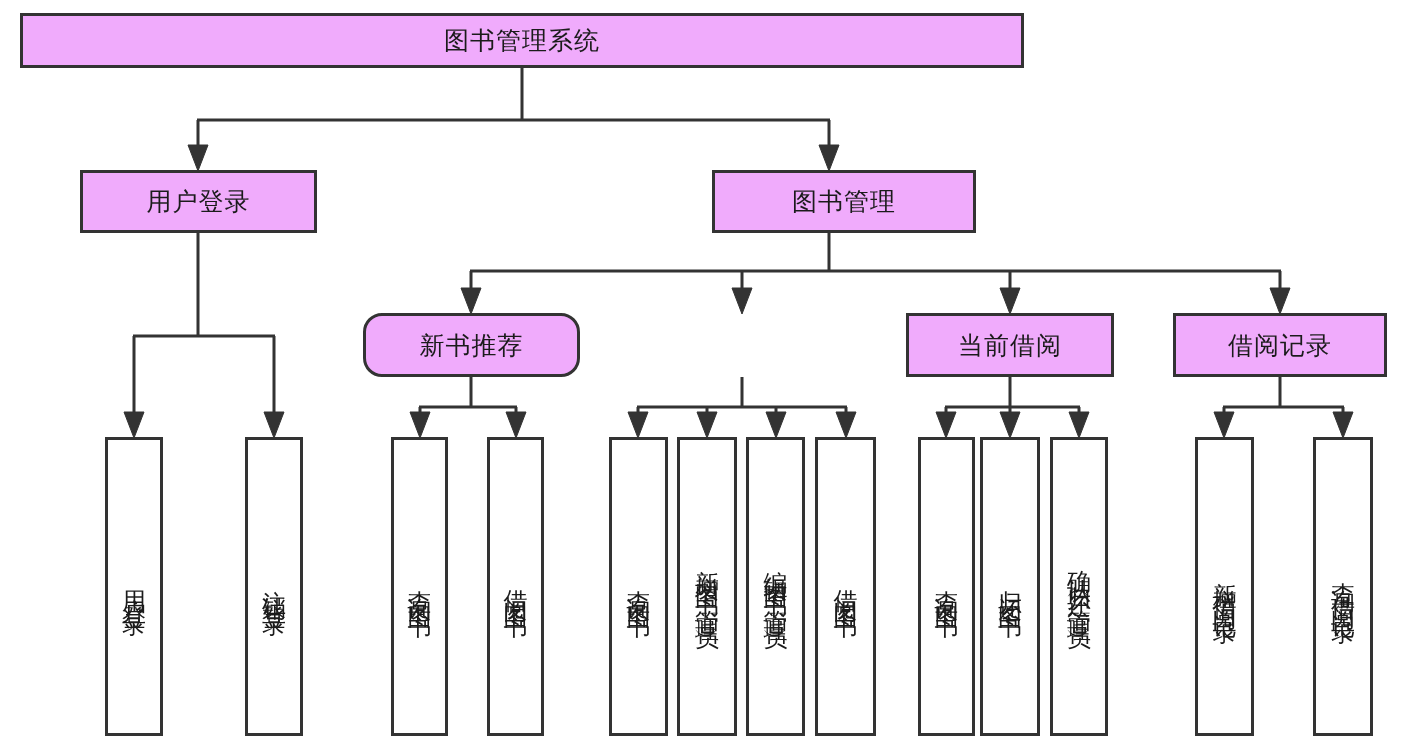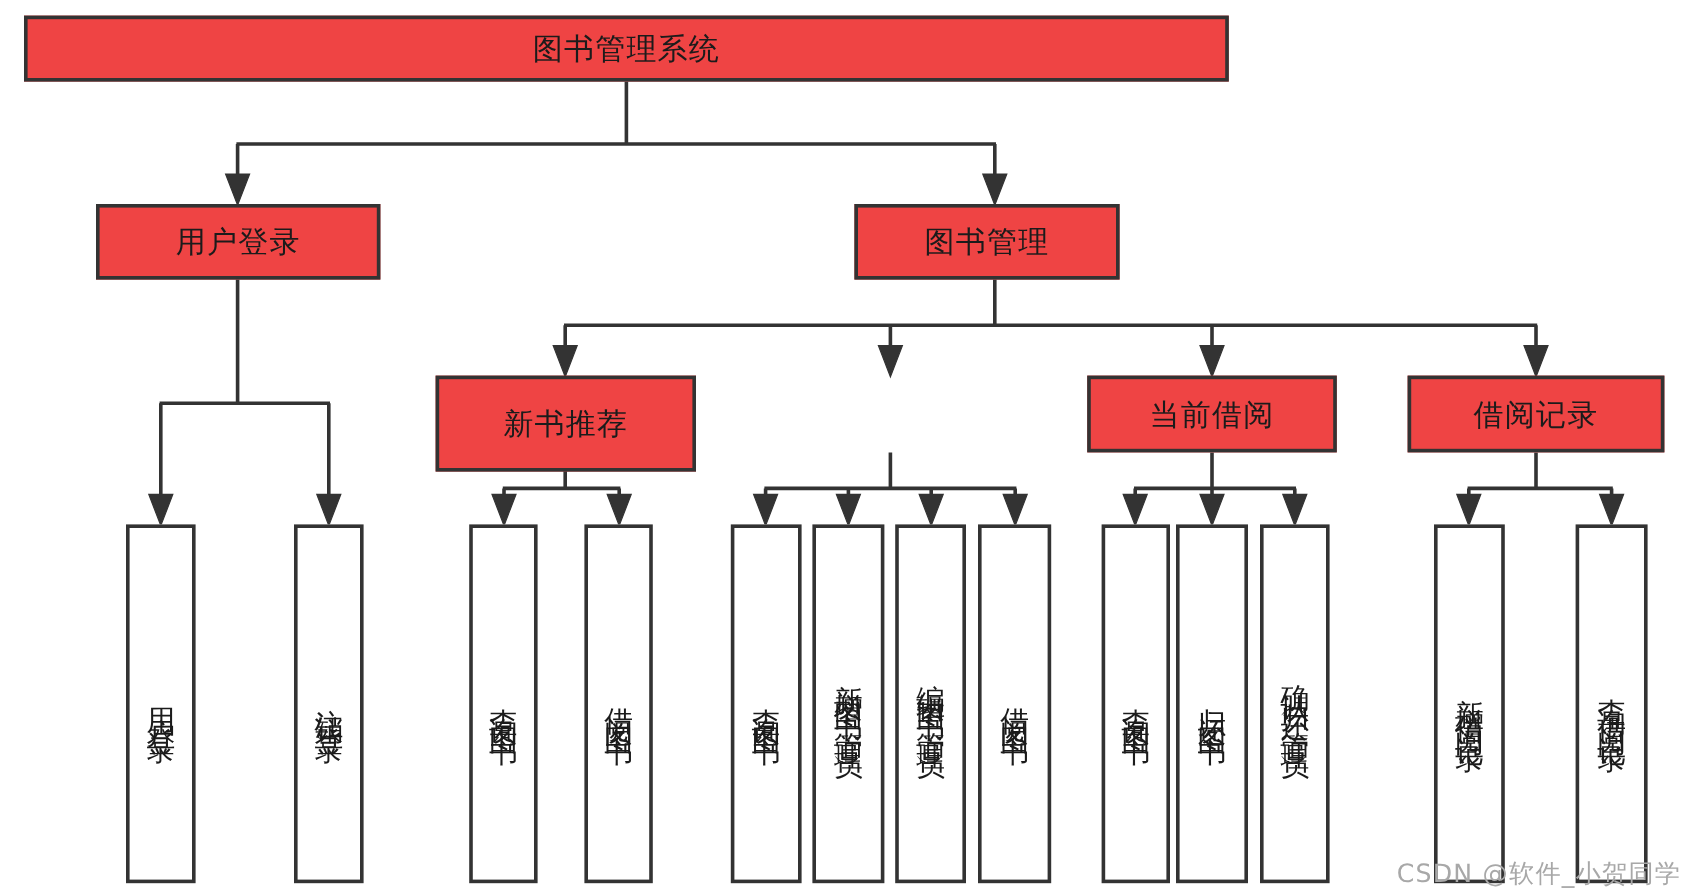--- a/index.html
+++ b/index.html
@@ -9,21 +9,21 @@
     background:#ffffff;
     font-family:"DejaVu Sans","Liberation Sans",sans-serif;
     color:var(--text,#1b1b1b);
     overflow:hidden;
   }
   #wires{position:absolute;left:0;top:0;z-index:1;}
   .hbox{
     position:absolute;
     box-sizing:border-box;
     border:3px solid var(--line,#333);
-    background:#ef4444;
+    background:#f0abfc;
     display:flex;align-items:center;justify-content:center;
     font-size:25px;
     letter-spacing:1px;
     z-index:2;
     font-family:Liberation Serif, serif;
   }
   .vbox{
     position:absolute;
     box-sizing:border-box;
     border:3px solid var(--line,#333);
@@ -89,25 +89,25 @@
     </g>
   </svg>
 
   <div class="hbox" style="left:20px;top:13px;width:1004px;height:55px;">
     <span>图书管理系统</span>
   </div>
 
   <div class="hbox" style="left:80px;top:170px;width:237px;height:63px;">
     <span>用户登录</span>
   </div>
-  <div class="hbox" style="left:712px;top:170px;width:221px;height:63px;">
+  <div class="hbox" style="left:712px;top:170px;width:264px;height:63px;">
     <span>图书管理</span>
   </div>
 
-  <div class="hbox" style="left:363px;top:313px;width:217px;height:80px;">
+  <div class="hbox" style="left:363px;top:313px;width:217px;height:64px;border-radius:19px;">
     <span>新书推荐</span>
   </div>
   <div class="hbox" style="left:906px;top:313px;width:208px;height:64px;align-items:center;">
     <span>当前借阅</span>
   </div>
   <div class="hbox" style="left:1173px;top:313px;width:214px;height:64px;">
     <span>借阅记录</span>
   </div>
 
   <div class="vbox" style="left:105px;width:58px;">
@@ -147,14 +147,13 @@
     <span class="vlabel">确认归还（管理员）</span>
   </div>
 
   <div class="vbox" style="left:1195px;width:59px;">
     <span class="vlabel">新增借阅记录</span>
   </div>
   <div class="vbox" style="left:1313px;width:60px;">
     <span class="vlabel">查询借阅记录</span>
   </div>
 
-  <div class="watermark">CSDN @软件_小贺同学</div>
 </div>
 
 </body></html>

